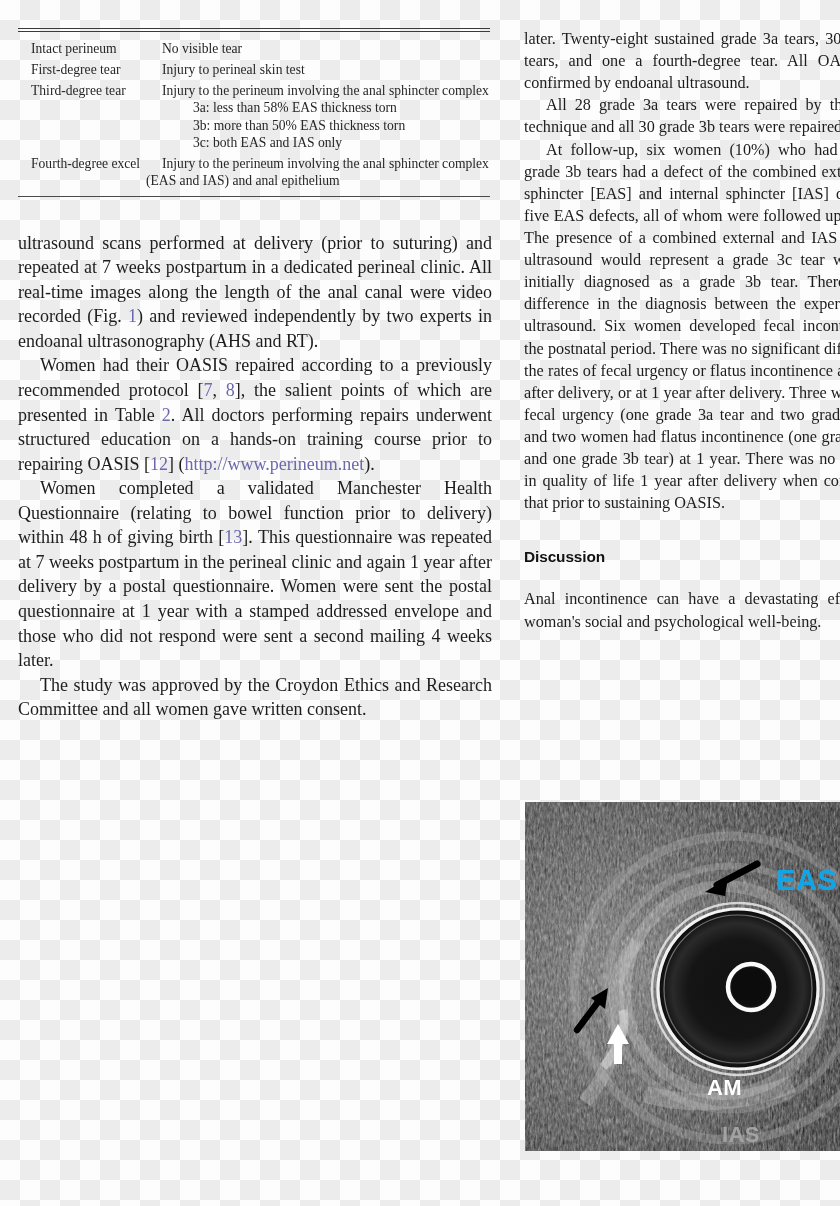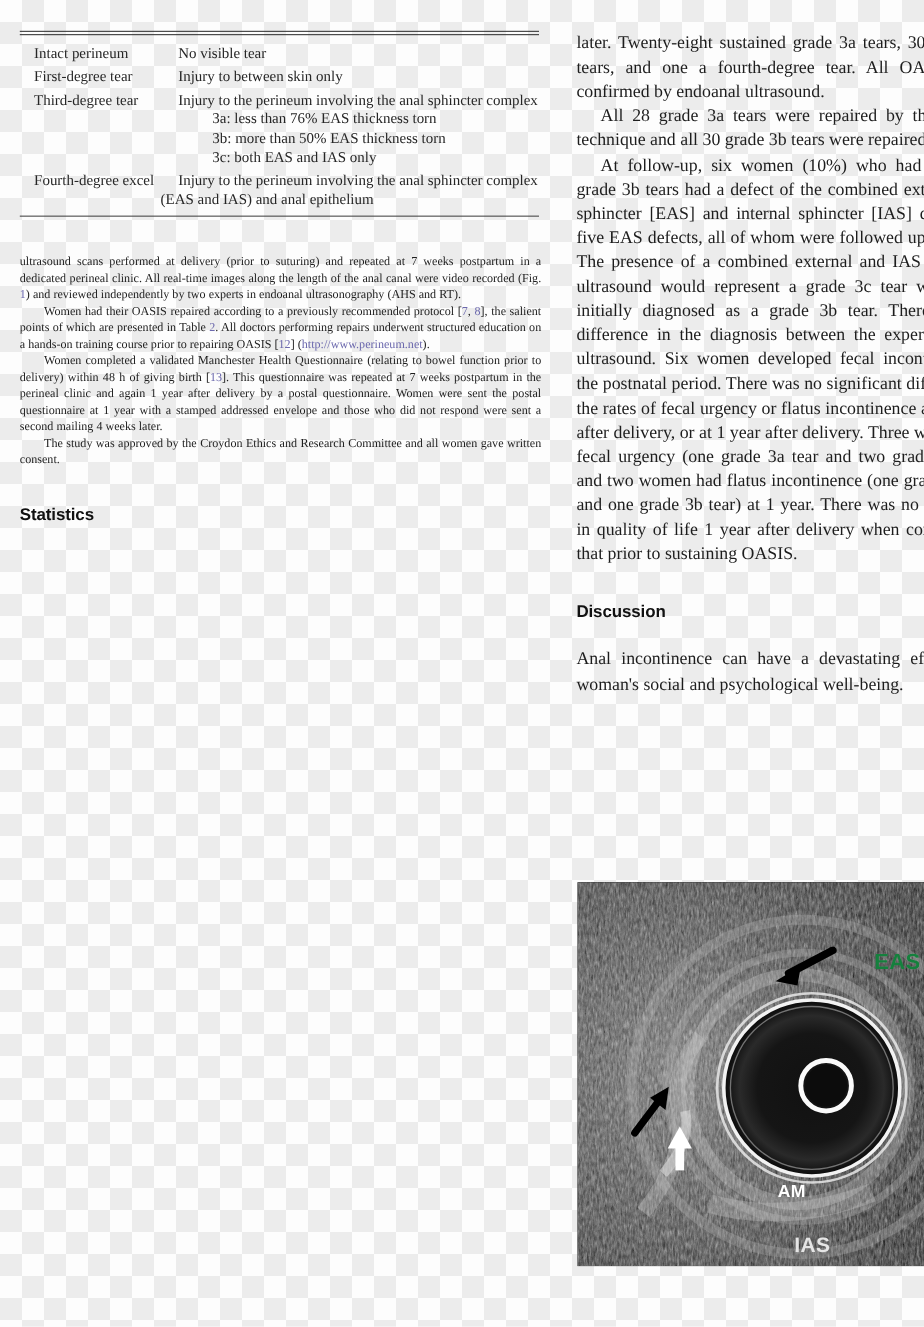--- a/index.html
+++ b/index.html
@@ -73,21 +73,21 @@
     text-indent: -13px;
   }
   .hang2 {
     padding-left: 16px;
     text-indent: -16px;
   }
   .sub-item { padding-left: 47px; }
 
   
   .body-text {
-    font-size: 11px;
+    font-size: 18px;
     line-height: 1.365;
     color: #1d1d1d;
     text-align: justify;
     text-justify: inter-word;
     margin: 0;
   }
   .body-text + .body-text { text-indent: 22px; }
   a.ref, .ref {
     color: #6b68ad;
     text-decoration: none;
@@ -130,35 +130,35 @@
     height: 100%;
     display: block;
   }
   .us-label {
     position: absolute;
     font-family: "Liberation Sans", sans-serif;
     font-weight: bold;
     letter-spacing: .4px;
   }
   .lbl-eas {
-    color: #15803d;
-    font-size: 20px;
+    color: #0ea5e9;
+    font-size: 29px;
     right: 3px;
     top: 62px;
     text-shadow: 0 0 1px rgba(255,255,255,.25);
   }
   .lbl-am {
     color: #ffffff;
-    font-size: 16px;
+    font-size: 22px;
     left: 182px;
     top: 273px;
   }
   .lbl-ias {
-    color: #e5e5e5;
-    font-size: 19px;
+    color: #a3a3a3;
+    font-size: 22px;
     left: 197px;
     top: 320px;
   }
 </style>
 </head>
 <body>
 
 <div id="page">
 
   <div class="col-left">
@@ -167,27 +167,27 @@
       <div class="rule-double"></div>
 
       <table class="classtbl">
         <tbody>
           <tr>
             <td class="c1"><span class="hang">Intact perineum</span></td>
             <td class="c2"><span class="hang2">No visible tear</span></td>
           </tr>
           <tr>
             <td class="c1"><span class="hang">First-degree tear</span></td>
-            <td class="c2"><span class="hang2">Injury to between skin only</span></td>
+            <td class="c2"><span class="hang2">Injury to perineal skin test</span></td>
           </tr>
           <tr>
             <td class="c1"><span class="hang">Third-degree tear</span></td>
             <td class="c2">
               <span class="hang2">Injury to the perineum involving the anal sphincter complex</span>
-              <div class="sub-item">3a: less than 76% EAS thickness torn</div>
+              <div class="sub-item">3a: less than 58% EAS thickness torn</div>
               <div class="sub-item">3b: more than 50% EAS thickness torn</div>
               <div class="sub-item">3c: both EAS and IAS only</div>
             </td>
           </tr>
           <tr>
             <td class="c1"><span class="hang">Fourth-degree excel</span></td>
             <td class="c2"><span class="hang2">Injury to the perineum involving the anal sphincter complex (EAS and IAS) and anal epithelium</span></td>
           </tr>
         </tbody>
       </table>
@@ -198,21 +198,20 @@
 
     <div>
       <p class="body-text">ultrasound scans performed at delivery (prior to suturing) and repeated at 7 weeks postpartum in a dedicated perineal clinic. All real-time images along the length of the anal canal were video recorded (Fig. <span class="ref">1</span>) and reviewed independently by two experts in endoanal ultrasonography (AHS and RT).</p>
       <p class="body-text">Women had their OASIS repaired according to a previously recommended protocol [<span class="ref">7</span>, <span class="ref">8</span>], the salient points of which are presented in Table <span class="ref">2</span>. All doctors performing repairs underwent structured education on a hands-on training course prior to repairing OASIS [<span class="ref">12</span>] (<span class="ref">http://www.perineum.net</span>).</p>
       <p class="body-text">Women completed a validated Manchester Health Questionnaire (relating to bowel function prior to delivery) within 48 h of giving birth [<span class="ref">13</span>]. This questionnaire was repeated at 7 weeks postpartum in the perineal clinic and again 1 year after delivery by a postal questionnaire. Women were sent the postal questionnaire at 1 year with a stamped addressed envelope and those who did not respond were sent a second mailing 4 weeks later.</p>
       <p class="body-text">The study was approved by the Croydon Ethics and Research Committee and all women gave written consent.</p>
     </div>
 
     <div class="block-spacer-lg"></div>
 
-    <h3 class="sec-head">Statistics</h3>
 
     <div class="block-spacer-md"></div>
 
   </div>
 
   <div class="col-right">
     <p class="body-text">later. Twenty-eight sustained grade 3a tears, 30 grade 3b tears, and one a fourth-degree tear. All OASIS were confirmed by endoanal ultrasound.</p>
     <p class="body-text">All 28 grade 3a tears were repaired by the overlap technique and all 30 grade 3b tears were repaired (Fig. ).</p>
     <p class="body-text">At follow-up, six women (10%) who had sustained grade 3b tears had a defect of the combined external anal sphincter [EAS] and internal sphincter [IAS] defect and five EAS defects, all of whom were followed up at 1 year. The presence of a combined external and IAS defect on ultrasound would represent a grade 3c tear which was initially diagnosed as a grade 3b tear. There was no difference in the diagnosis between the experts in anal ultrasound. Six women developed fecal incontinence in the postnatal period. There was no significant difference in the rates of fecal urgency or flatus incontinence at 7 weeks after delivery, or at 1 year after delivery. Three women had fecal urgency (one grade 3a tear and two grade 3b tear) and two women had flatus incontinence (one grade 3a tear and one grade 3b tear) at 1 year. There was no difference in quality of life 1 year after delivery when compared to that prior to sustaining OASIS.</p>
 

